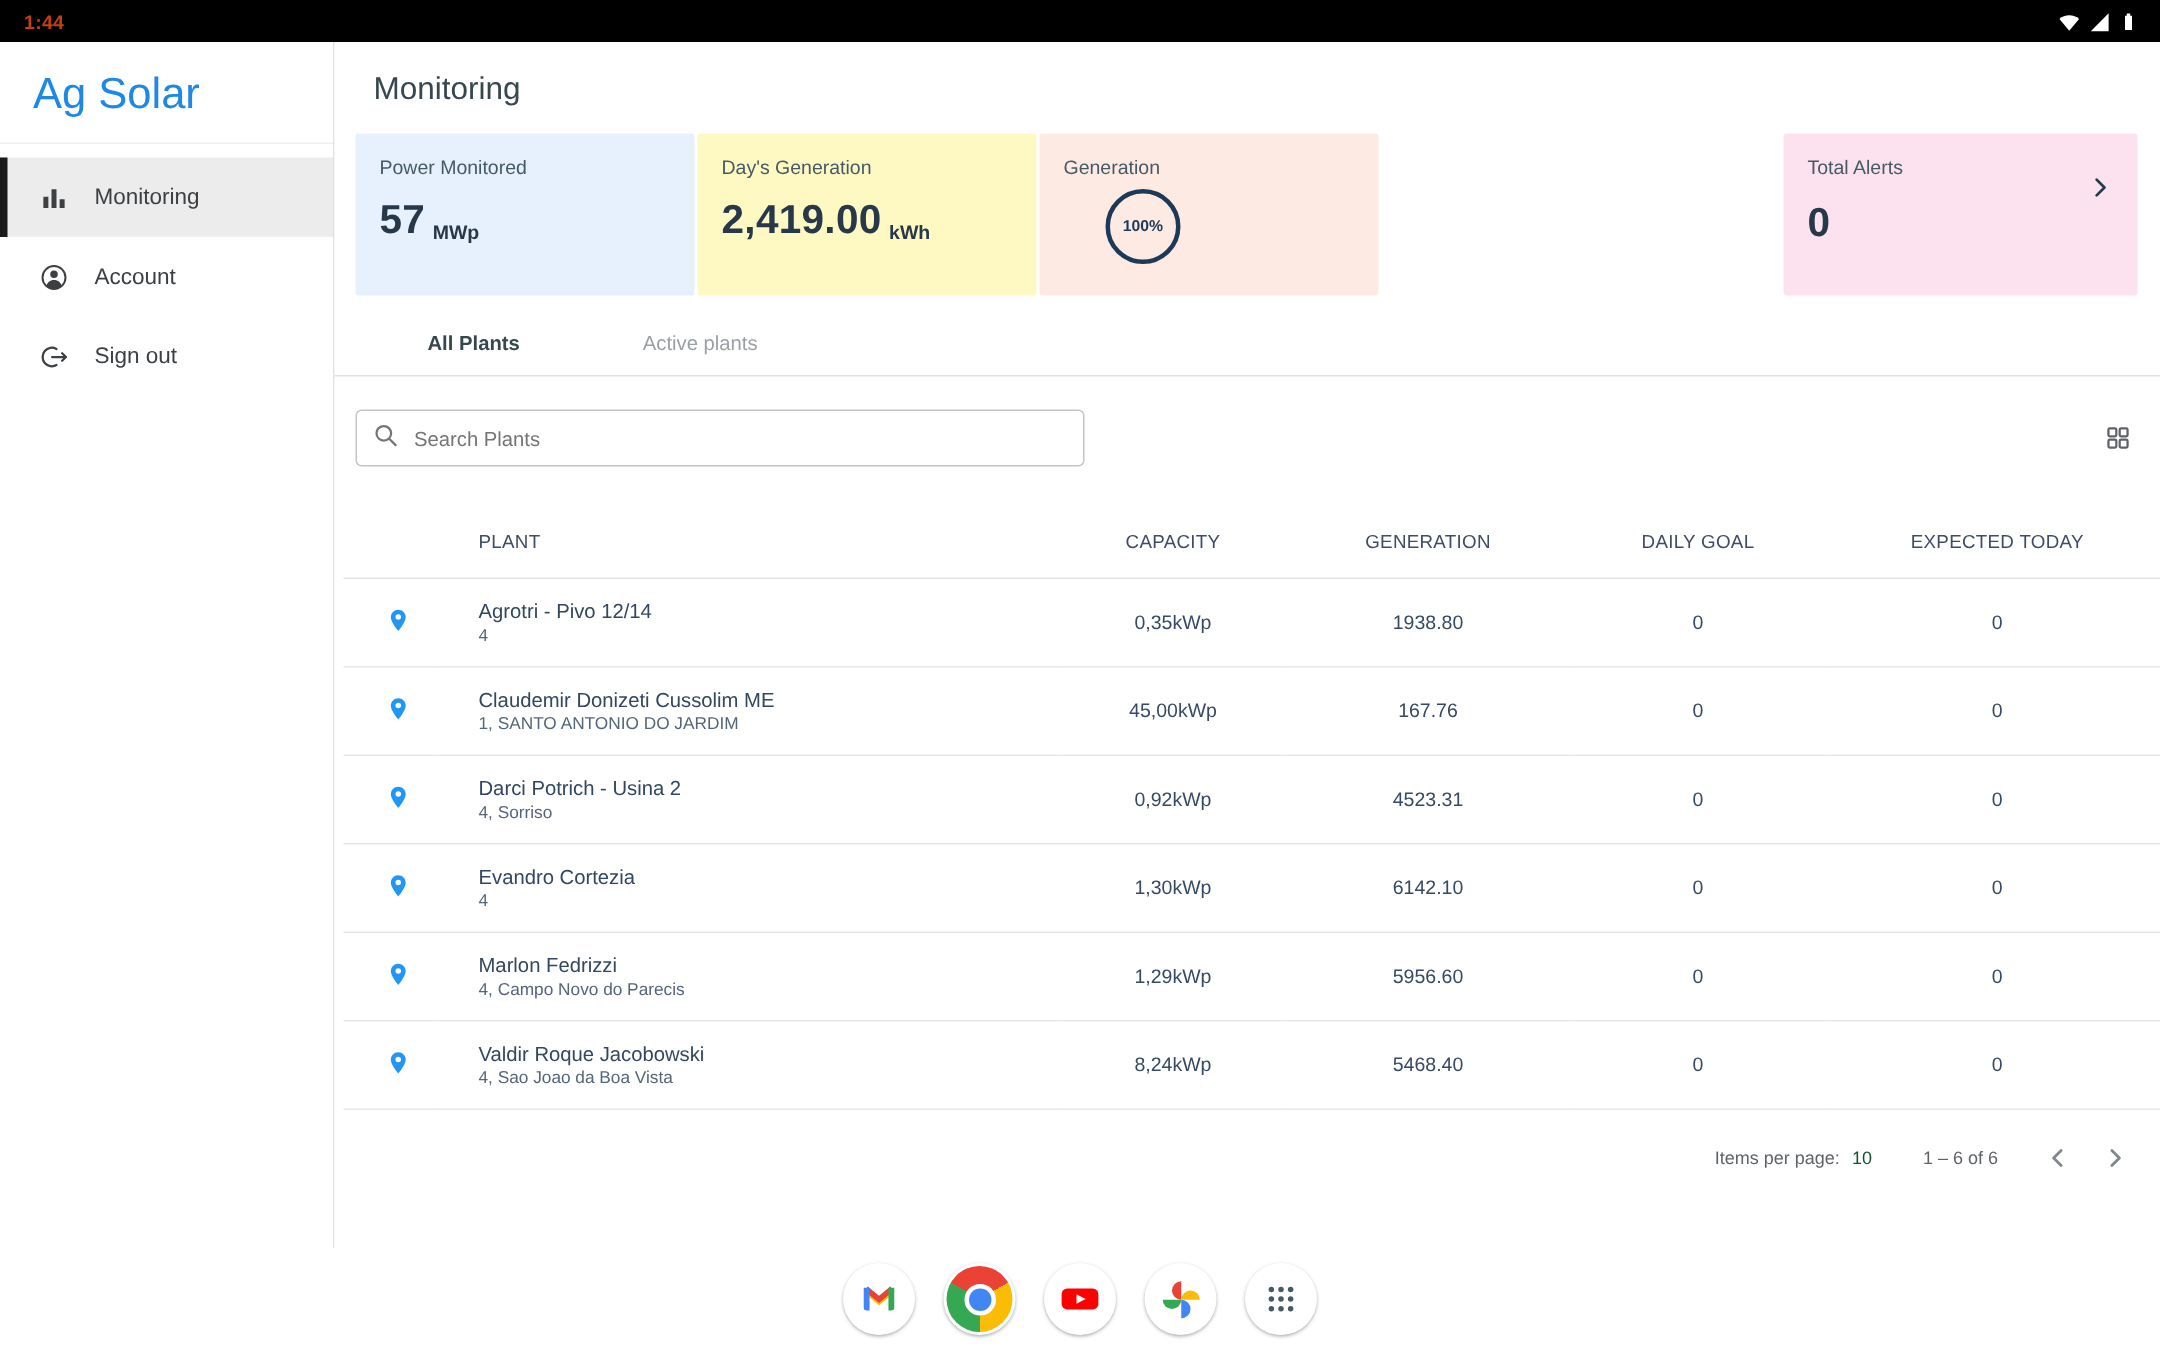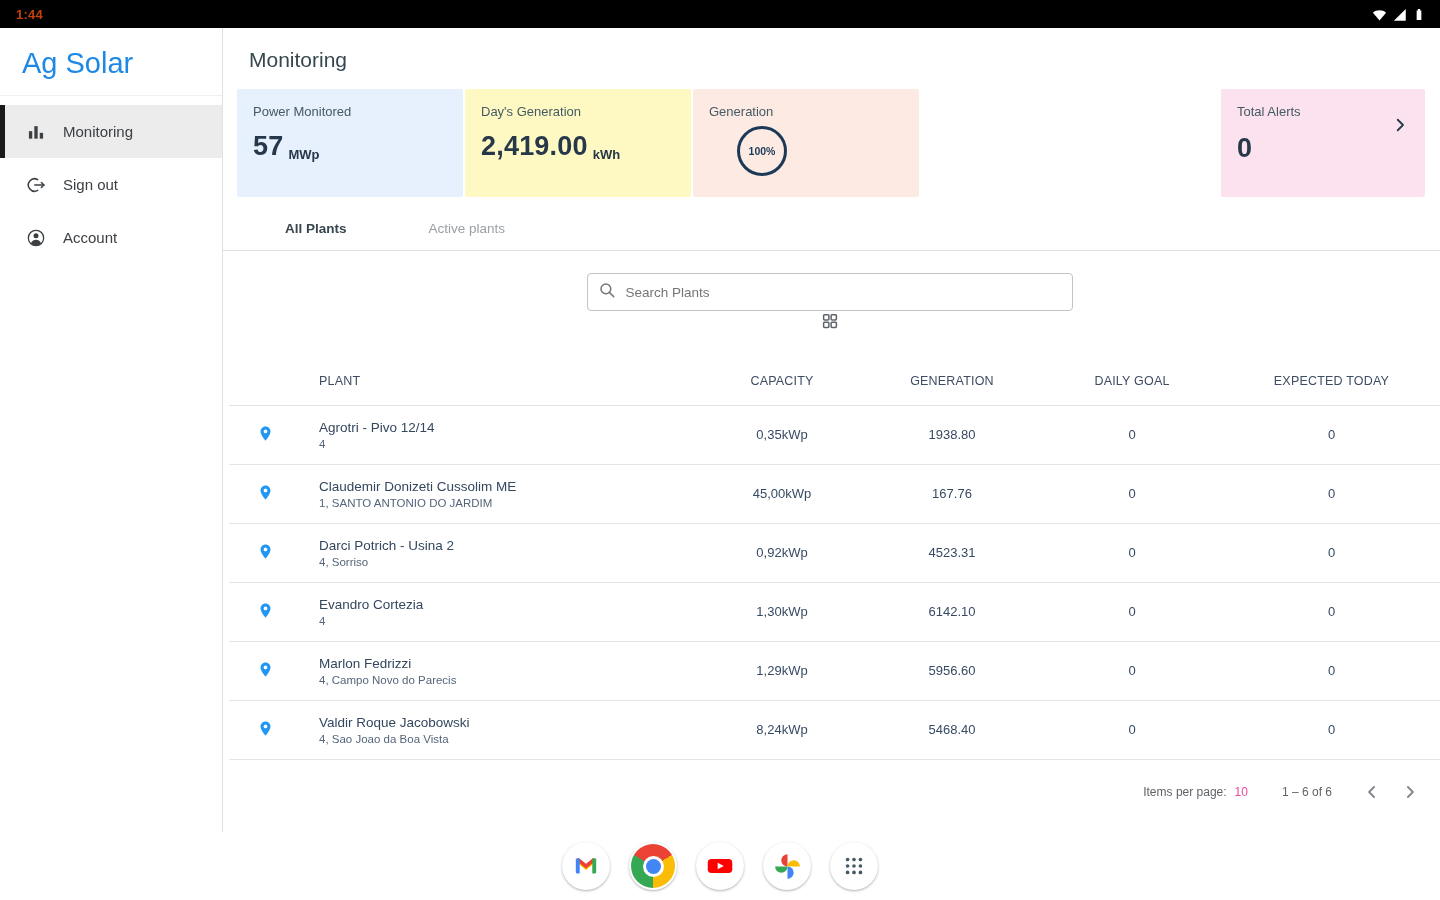--- a/index.html
+++ b/index.html
@@ -31,34 +31,34 @@
   .page-title { margin: 20px 0 0 26px; font-size: 21px; font-weight: 500; color: #37474f; }
   .cards { display: flex; gap: 2px; margin: 17px 15px 0 14px; }
   .card { width: 226px; height: 108px; padding: 15px 16px; border-radius: 2px; }
   .card-label { font-size: 13px; color: #455a64; }
   .card-valuerow { margin-top: 12px; display: flex; align-items: flex-end; }
   .card-big { font-size: 27px; font-weight: 600; color: #263849; letter-spacing: .2px; }
   .card-unit { font-size: 13px; font-weight: 600; color: #263849; margin-left: 5px; }
   .progress-ring { width: 50px; height: 50px; border: 3.5px solid #1c3a57; border-radius: 50%;
     margin: 7px 0 0 28px; display: flex; align-items: center; justify-content: center;
     font-size: 10.5px; font-weight: 600; color: #1c3a57; }
-  .card-alerts { width: 204px; margin-left: auto; display: flex; cursor: pointer; }
+  .card-alerts { width: 236px; margin-left: auto; display: flex; cursor: pointer; }
   .alerts-col .card-valuerow { margin-top: 14px; }
   .alerts-chevron { margin-left: auto; margin-top: 12px; }
 
   
   .tabs { display: flex; padding-left: 46px; margin-top: 10px; height: 44px;
     align-items: center; border-bottom: 1px solid #e0e0e0; }
   .tab { padding: 0 16px; margin-right: 50px; font-size: 13.5px; cursor: pointer;
     color: #9aa0a6; font-weight: 500; line-height: 44px; }
   .tab.active { color: #37474f; font-weight: 700; }
 
   
   .toolbar { display: flex; align-items: center; justify-content: space-between;
-    margin-top: 22px; padding: 0 18px 0 14px; flex-direction: column; }
+    margin-top: 22px; padding: 0 18px 0 14px; }
   .search { width: 486px; height: 38px; border: 1px solid #c4c4c4; border-radius: 4px;
     display: flex; align-items: center; padding: 0 10px; }
   .search input { flex: 1; border: none; outline: none; font-size: 13.5px; color: #212121;
     padding-left: 10px; background: transparent; font-family: "Liberation Sans", sans-serif; }
   .search input::placeholder { color: #757575; }
   .grid-toggle { width: 20px; height: 20px; cursor: pointer; display: flex;
     align-items: center; justify-content: center; }
 
   
   table { width: calc(100% - 6px); margin: 26px 0 0 6px; border-collapse: collapse;
@@ -70,21 +70,21 @@
     color: #374a63; text-align: center; }
   td.cell-pin { text-align: left; padding-left: 28px; }
   td.cell-plant { text-align: left; padding-left: 26px; }
   .plant-name { font-size: 13.5px; color: #33475e; font-weight: 500; }
   .plant-sub { font-size: 11.5px; color: #55657a; margin-top: 3px; }
   tr.row { cursor: pointer; }
 
   
   .pagination { display: flex; align-items: center; justify-content: flex-end;
     height: 64px; padding-right: 18px; font-size: 12px; color: #5f6368; }
-  .pp-value { margin-left: 8px; color: #ec4899; }
+  .pp-value { margin-left: 8px; color: #14532d; }
   .pg-range { margin-left: 34px; }
   .pg-nav { margin-left: 28px; display: flex; gap: 14px; }
   .pg-btn { width: 24px; height: 24px; display: flex; align-items: center;
     justify-content: center; cursor: pointer; }
 
   
   .dock { height: 68px; background: #fff; display: flex; align-items: center;
     justify-content: center; gap: 19px; }
   .dock-app { width: 48px; height: 48px; border-radius: 50%; background: #fff;
     display: flex; align-items: center; justify-content: center; cursor: pointer;
@@ -124,37 +124,37 @@
           <svg viewBox="0 0 24 24" width="20" height="20" fill="#3c4043">
               <rect x="3.5" y="11" width="4" height="9"></rect>
               <rect x="10" y="5" width="4" height="15"></rect>
               <rect x="16.5" y="13" width="4" height="7"></rect>
             </svg>
         </span>
         <span>Monitoring</span>
       </div>
       <div class="nav-item">
         <span class="nav-icon">
+          <svg viewBox="0 0 24 24" width="20" height="20">
+              <circle cx="12" cy="12" r="9.2" fill="none" stroke="#3c4043" stroke-width="1.6"></circle>
+              <circle cx="12" cy="9.3" r="3" fill="#3c4043"></circle>
+              <path d="M5.9 18.3 c1.2-3.1 3.6-4.3 6.1-4.3 s4.9 1.2 6.1 4.3 c-1.6 1.7-3.8 2.7-6.1 2.7 s-4.5-1-6.1-2.7 z" fill="#3c4043"></path>
+            </svg>
+        </span>
+        <span>Account</span>
+      </div>
+      <div class="nav-item">
+        <span class="nav-icon">
           <svg viewBox="0 0 24 24" width="20" height="20" fill="none" stroke="#3c4043" stroke-width="1.8" stroke-linecap="round" stroke-linejoin="round">
               <path d="M14 5.6 A7.4 7.4 0 1 0 14 18.4"></path>
               <path d="M10.5 12 H21.5"></path>
               <path d="M18.5 9 L21.5 12 L18.5 15"></path>
             </svg>
         </span>
         <span>Sign out</span>
-      </div>
-      <div class="nav-item">
-        <span class="nav-icon">
-          <svg viewBox="0 0 24 24" width="20" height="20">
-              <circle cx="12" cy="12" r="9.2" fill="none" stroke="#3c4043" stroke-width="1.6"></circle>
-              <circle cx="12" cy="9.3" r="3" fill="#3c4043"></circle>
-              <path d="M5.9 18.3 c1.2-3.1 3.6-4.3 6.1-4.3 s4.9 1.2 6.1 4.3 c-1.6 1.7-3.8 2.7-6.1 2.7 s-4.5-1-6.1-2.7 z" fill="#3c4043"></path>
-            </svg>
-        </span>
-        <span>Account</span>
       </div>
     </nav>
   </aside>
 
   <main class="main">
     <h1 class="page-title">Monitoring</h1>
 
     <div class="cards">
       <div class="card" style="background: rgb(231, 240, 253);">
         <div class="card-label">Power Monitored</div>

